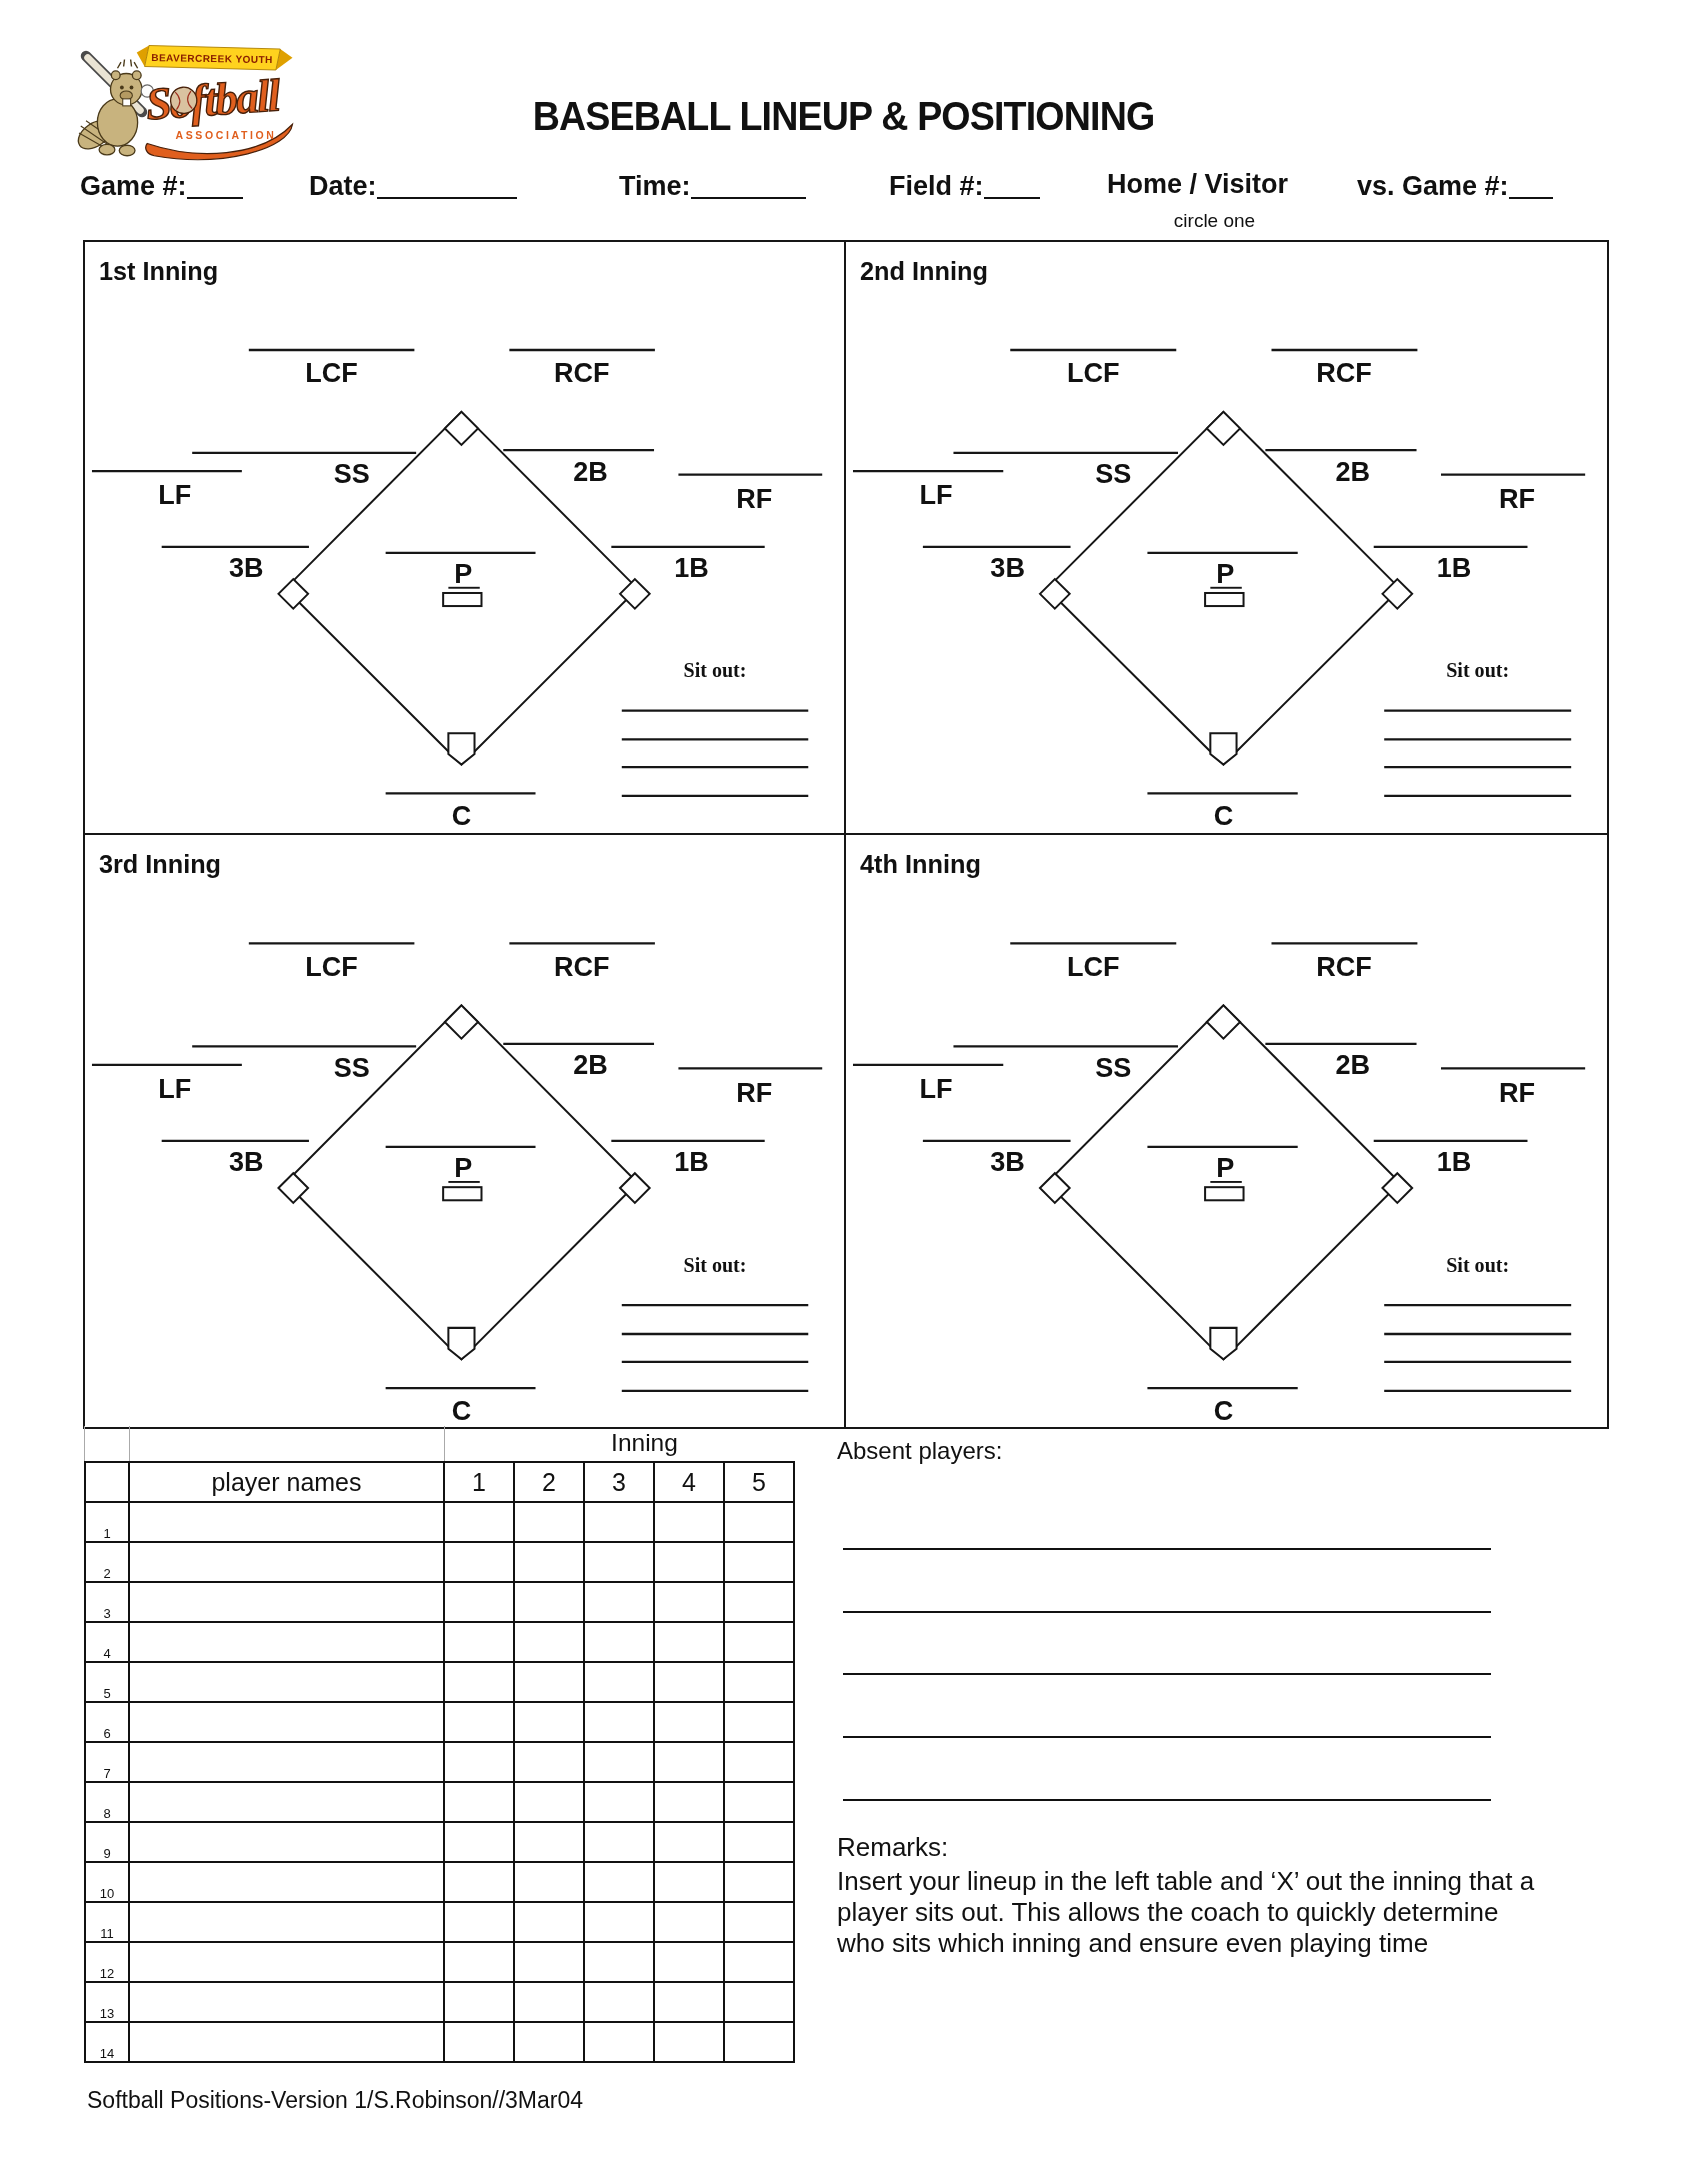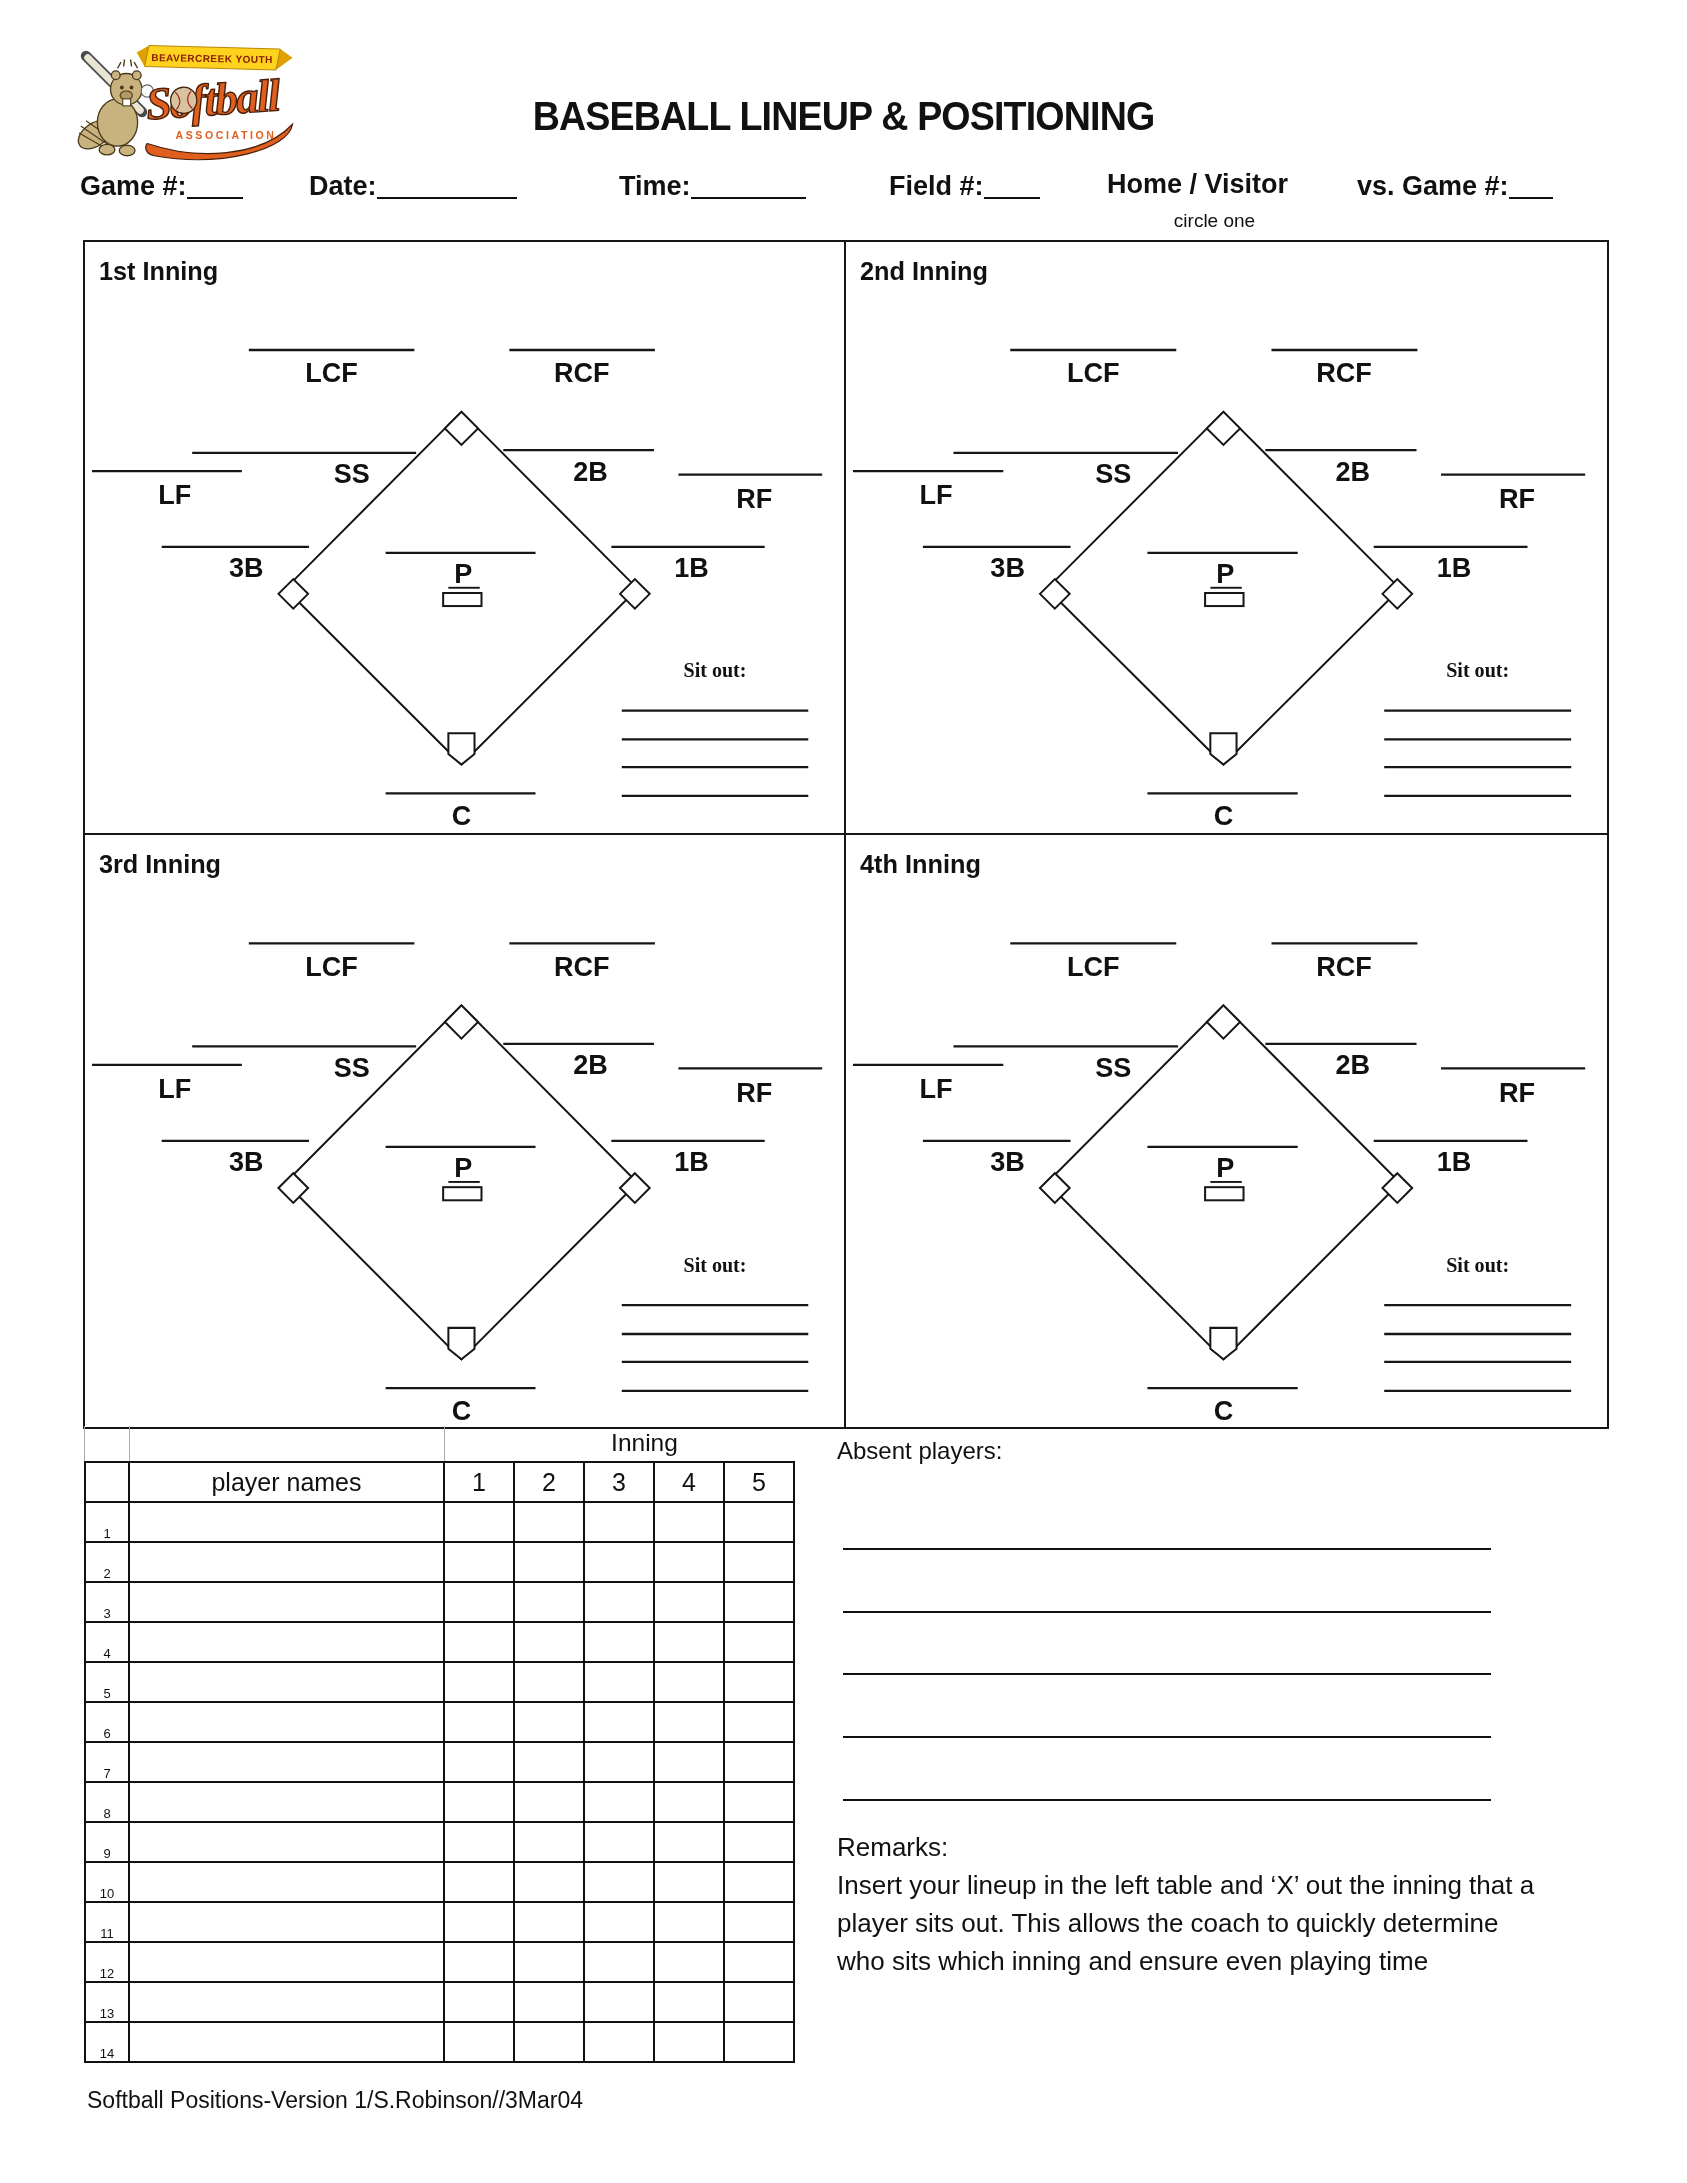--- a/index.html
+++ b/index.html
@@ -42,21 +42,21 @@
   .roster table{border-collapse:collapse;table-layout:fixed;width:708px;}
   .roster td{border:2.6px solid #111;height:38px;padding:0;overflow:hidden;}
   .head-row td{text-align:center;font-size:25px;}
   .rownum{font-size:13px;text-align:center;vertical-align:bottom;}
 
   
   .absent-heading{position:absolute;left:837px;top:1437px;font-size:24px;}
   .absent-line{position:absolute;left:843px;width:648px;border-top:2.6px solid #111;height:0;}
   .remarks-heading{position:absolute;left:837px;top:1832px;font-size:26px;}
   .remarks-body{position:absolute;left:837px;top:1866px;width:786px;font-size:26px;
-                line-height:38px;white-space:pre-line;}
+                line-height:31px;white-space:pre-line;}
   .page-footer{position:absolute;left:87px;top:2087px;font-size:23px;}
 
   
   .logo .script{font-family:"Liberation Serif",serif;font-style:italic;font-weight:bold;
                 font-size:52px;letter-spacing:-2px;}
   .logo .banner-text{font-size:11.5px;font-weight:bold;letter-spacing:0.5px;text-anchor:middle;
                      font-family:"Liberation Sans",sans-serif;}
   .logo .assoc{font-size:12px;font-weight:bold;letter-spacing:3px;text-anchor:middle;
                font-family:"Liberation Sans",sans-serif;}
 </style>

